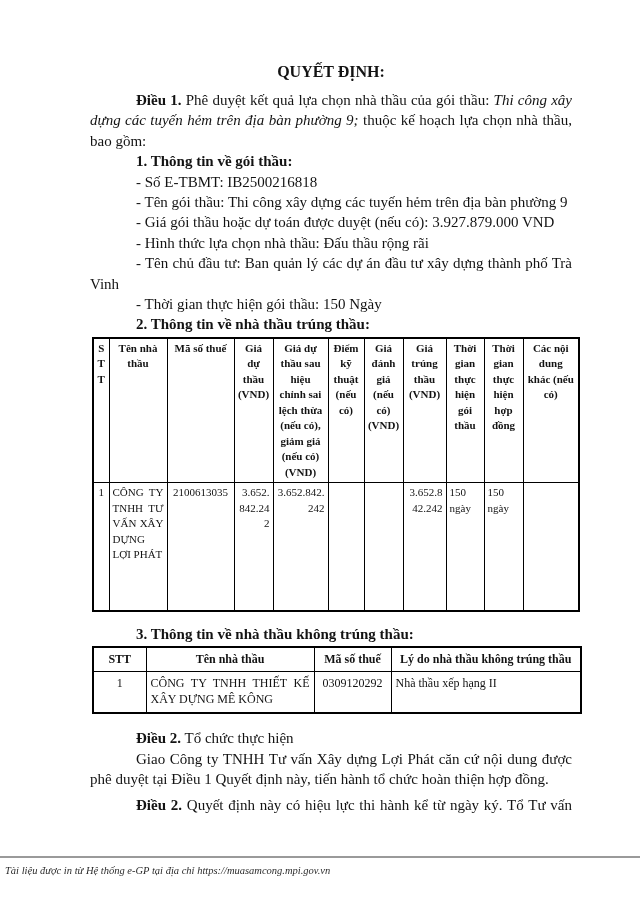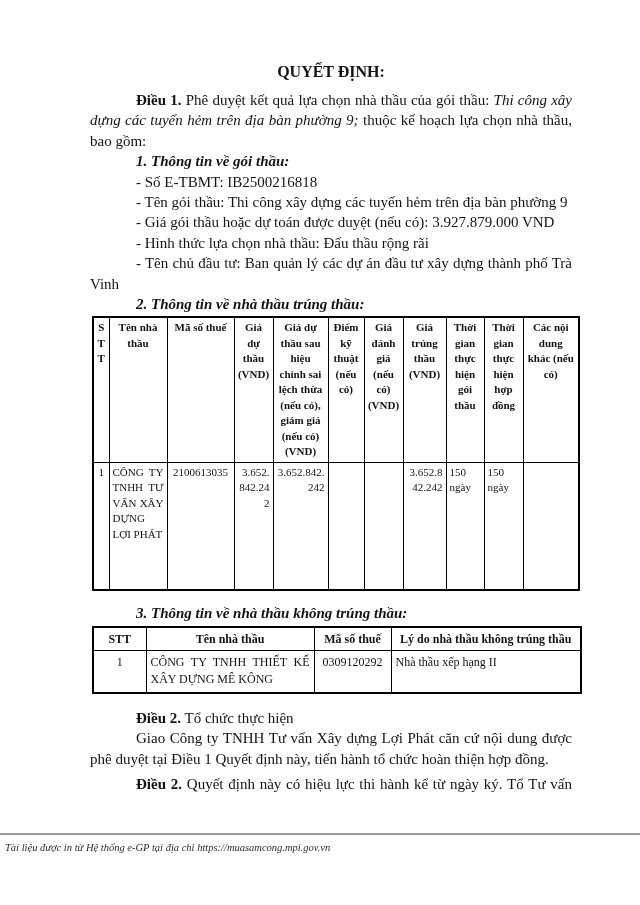--- a/index.html
+++ b/index.html
@@ -13,21 +13,21 @@
     margin:0 auto;
   }
   .content { padding:62px 68px 0 90px; }
   .title {
     margin:0 0 8px 0;
     font-size:16px; line-height:20px;
     font-weight:bold; text-align:center;
   }
   p { margin:0; font-size:15px; line-height:20.4px; text-align:justify; }
   .para { text-indent:46px; }
-  .subheading { text-indent:46px; font-weight:bold; font-style:italic; }
+  .subheading { text-indent:46px; font-weight:bold; }
   .force-last { text-align-last:justify; }
   .d2 { margin-top:14px; }
   .d3 { margin-top:5px; }
 
   table { border-collapse:collapse; table-layout:fixed; border:2px solid #000; }
   th, td {
     border:1px solid #000;
     vertical-align:top;
     overflow-wrap:break-word;
     word-break:break-word;
@@ -45,21 +45,21 @@
 
   .t2 { width:488px; margin:2px 0 12px 2px; font-size:12px; line-height:16.5px; }
   .t2 th { font-weight:bold; text-align:center; padding:3px 4px; }
   .t2 td { padding:3px 4px; }
   .t2 td.c-stt { text-align:center; }
   .t2 td.c-name { text-align:justify; }
   .t2 td.c-tax { text-align:center; }
   .t2 td.c-reason { text-align:left; }
   .t2 tbody tr { height:42px; }
 
-  .footer { position:absolute; left:0; top:833px; width:640px; }
+  .footer { position:absolute; left:0; top:856px; width:640px; }
   .footer-rule { border-top:2px solid #9a9a9a; height:0; }
   .footer-text {
     margin:6px 0 0 5px;
     font-size:10.5px; line-height:13px;
     font-style:italic; color:#2b2b2b;
     text-align:left;
   }
 </style>
 </head>
 <body>
@@ -70,20 +70,21 @@
     <h1 class="title">QUYẾT ĐỊNH:</h1>
 
     <p class="para"><b>Điều 1.</b><span> Phê duyệt kết quả lựa chọn nhà thầu của gói thầu: </span><i>Thi công xây dựng các tuyến hẻm trên địa bàn phường 9;</i><span> thuộc kế hoạch lựa chọn nhà thầu, bao gồm:</span></p>
 
     <p class="subheading">1. Thông tin về gói thầu:</p>
     <p class="para">- Số E-TBMT: IB2500216818</p>
     <p class="para">- Tên gói thầu: Thi công xây dựng các tuyến hẻm trên địa bàn phường 9</p>
     <p class="para">- Giá gói thầu hoặc dự toán được duyệt (nếu có): 3.927.879.000 VND</p>
     <p class="para">- Hình thức lựa chọn nhà thầu: Đấu thầu rộng rãi</p>
     <p class="para">- Tên chủ đầu tư: Ban quản lý các dự án đầu tư xây dựng thành phố Trà Vinh</p>
+    <p class="para">- Thời gian thực hiện gói thầu: 150 Ngày</p>
 
     <p class="subheading">2. Thông tin về nhà thầu trúng thầu:</p>
 
     <table class="t1">
       <colgroup>
         <col style="width:16px">
           <col style="width:58px">
           <col style="width:67px">
           <col style="width:39px">
         <col style="width:55px">

